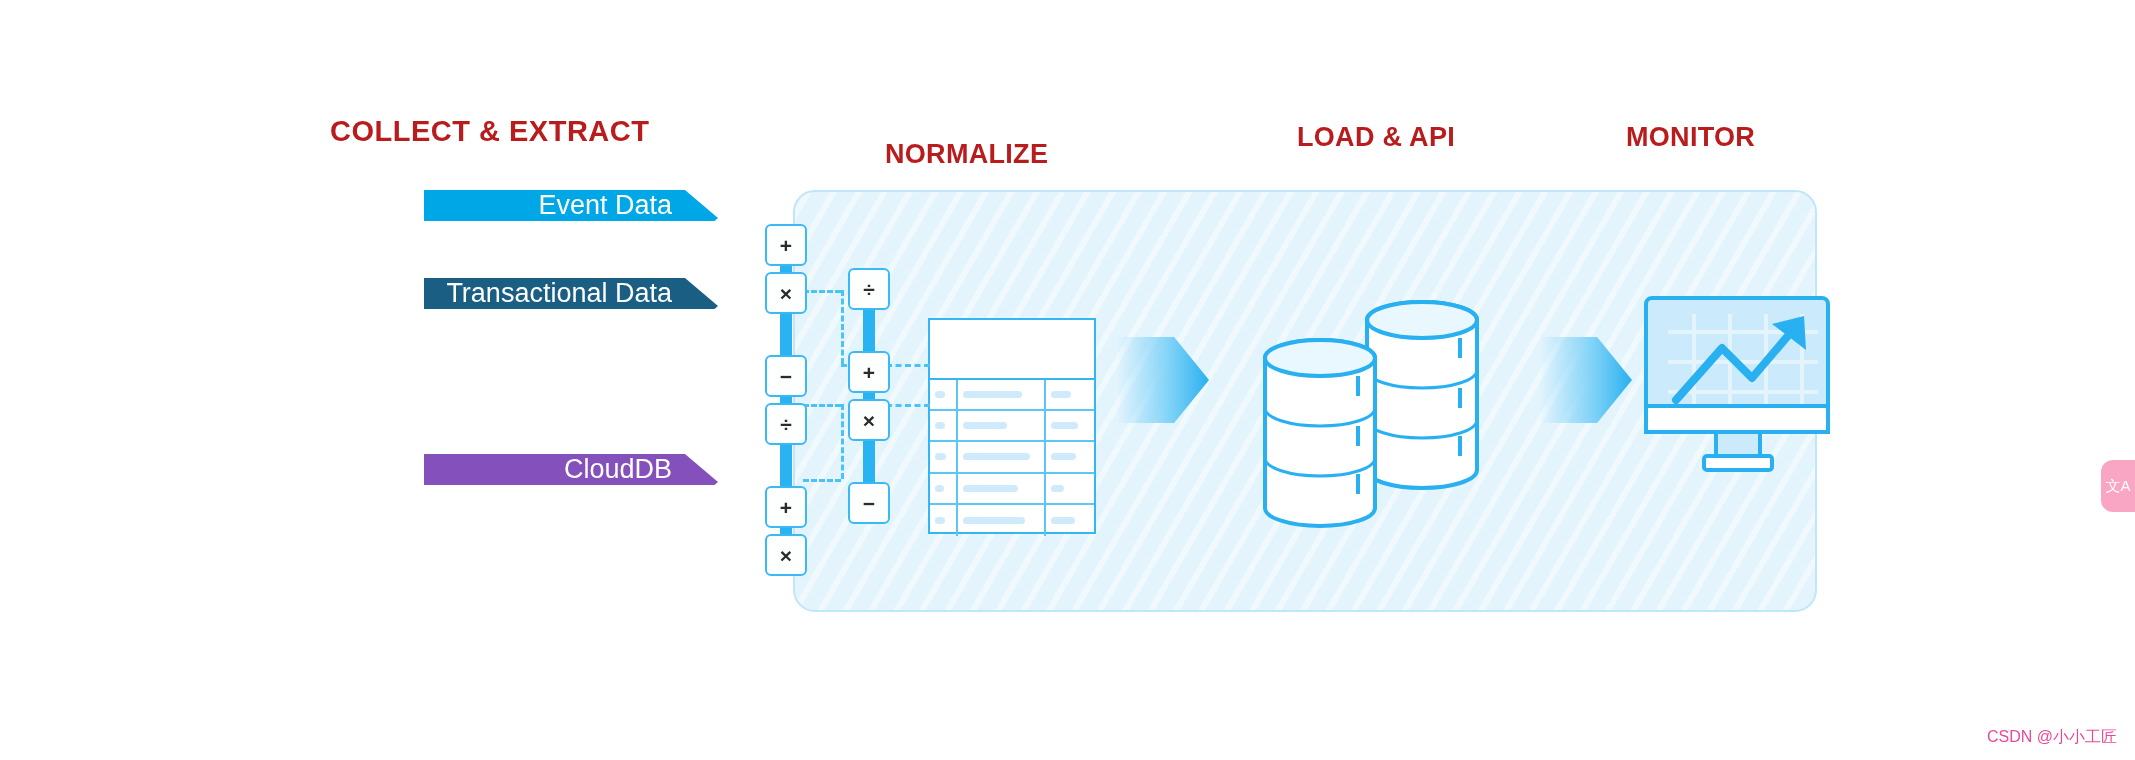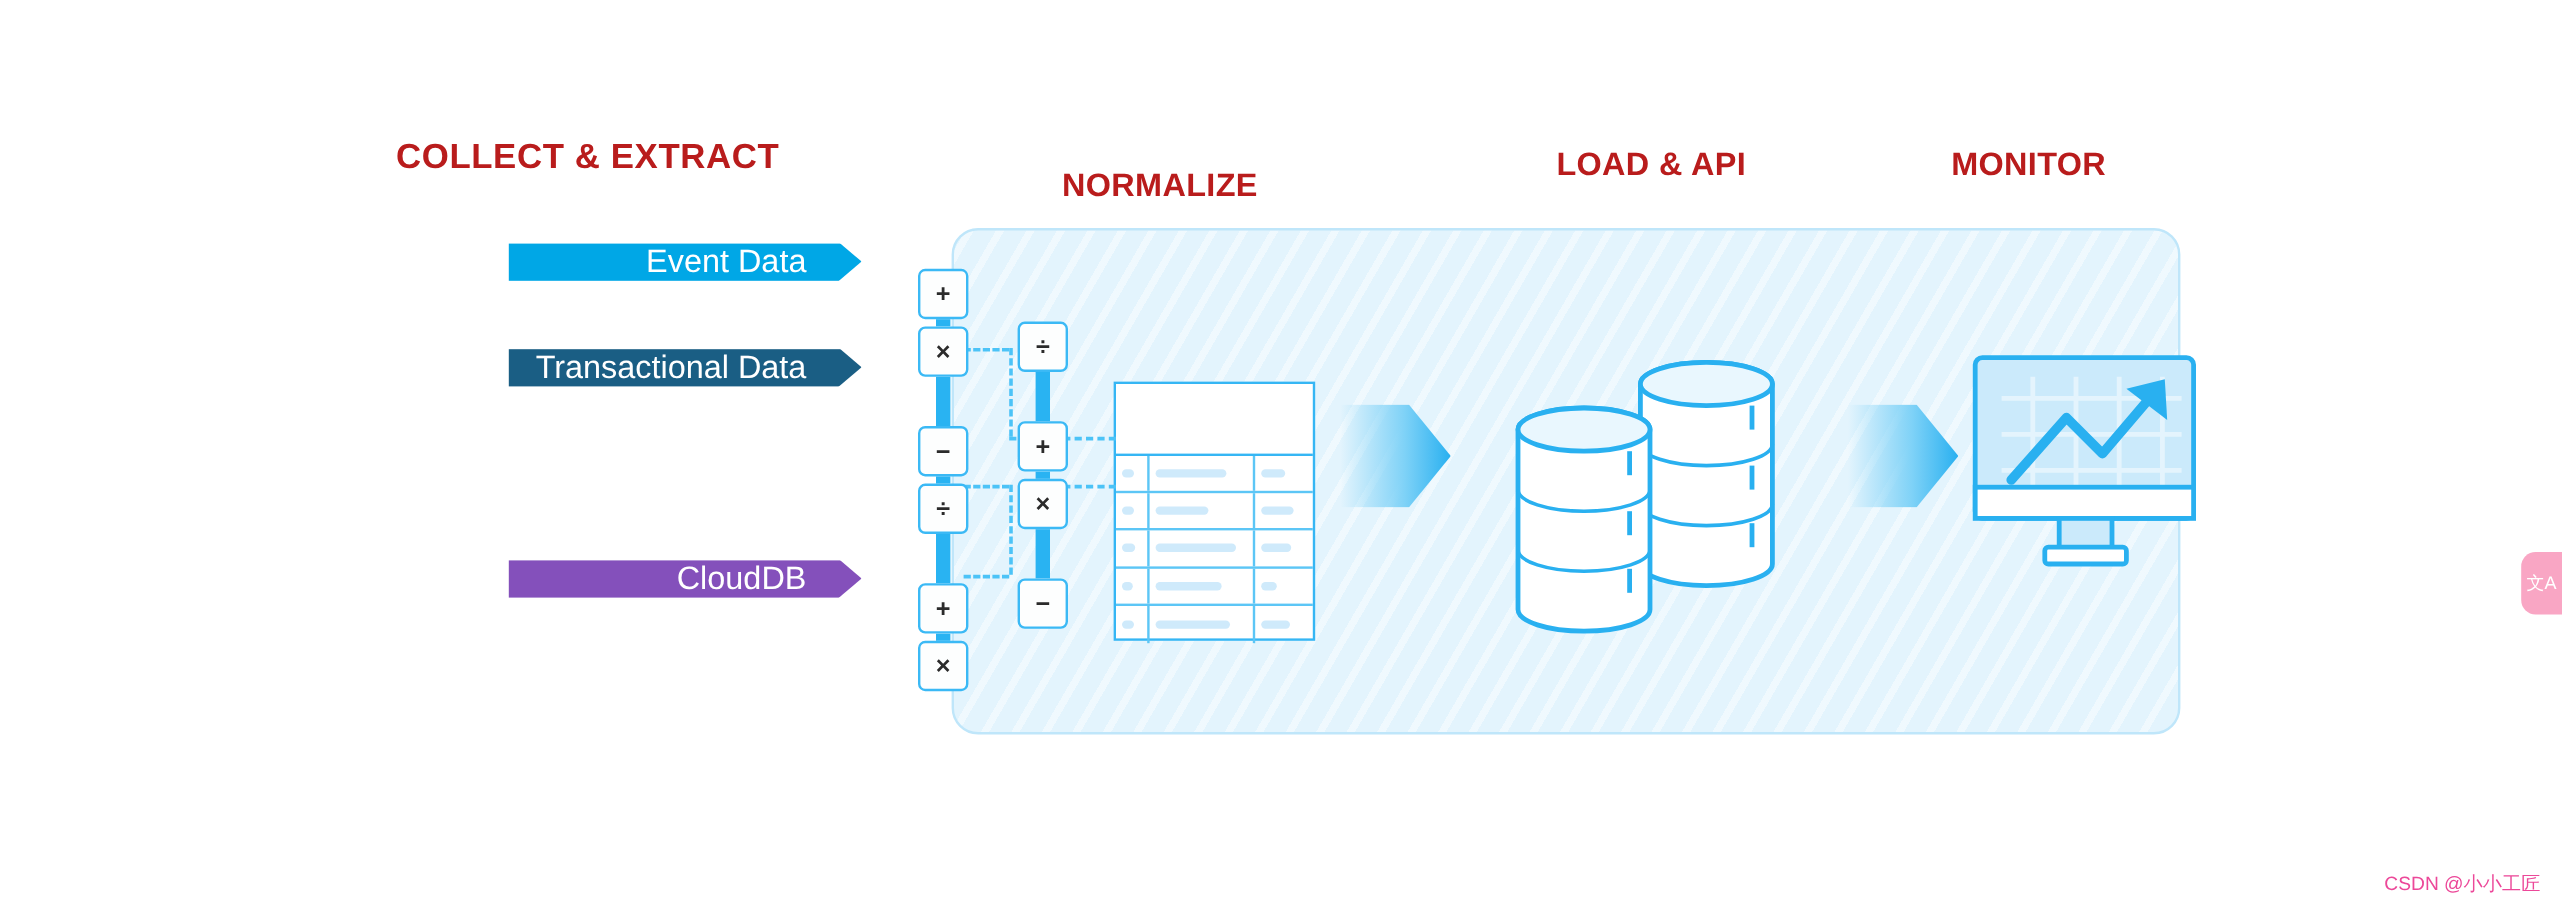--- a/index.html
+++ b/index.html
@@ -24,21 +24,21 @@
 
   
   #sources{ position:absolute; left:298px; top:190px; width:420px; }
   .src-row{
     position:relative;
     height:56px;
     margin-bottom:32px;
   }
   .src-shape{
     position:absolute;inset:0;
-    display:flex;align-items:center;
+    display:flex;align-items:flex-start;
     -webkit-clip-path:polygon(0 0, calc(100% - 33px) 0, 100% 50%, calc(100% - 33px) 100%, 0 100%);
     clip-path:polygon(0 0, calc(100% - 33px) 0, 100% 50%, calc(100% - 33px) 100%, 0 100%);
   }
   .src-light{ width:30%; }
   .src-dark{ flex:1 1 auto; display:flex;align-items:center;justify-content:flex-end; }
   .src-label{
     color:#ffffff;
     font-size:27px;
     padding-right:46px;
     white-space:nowrap;

